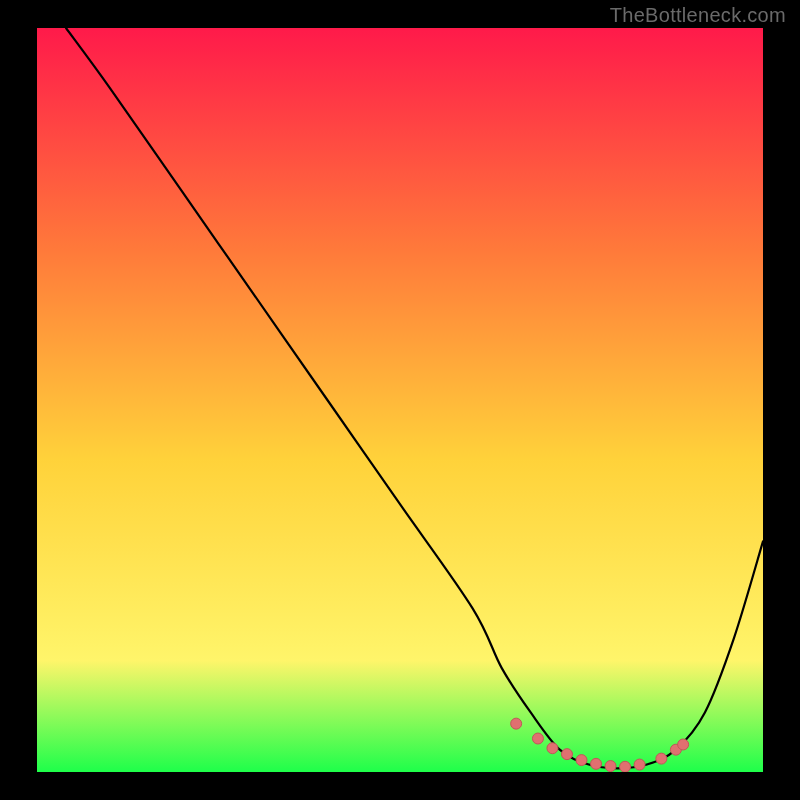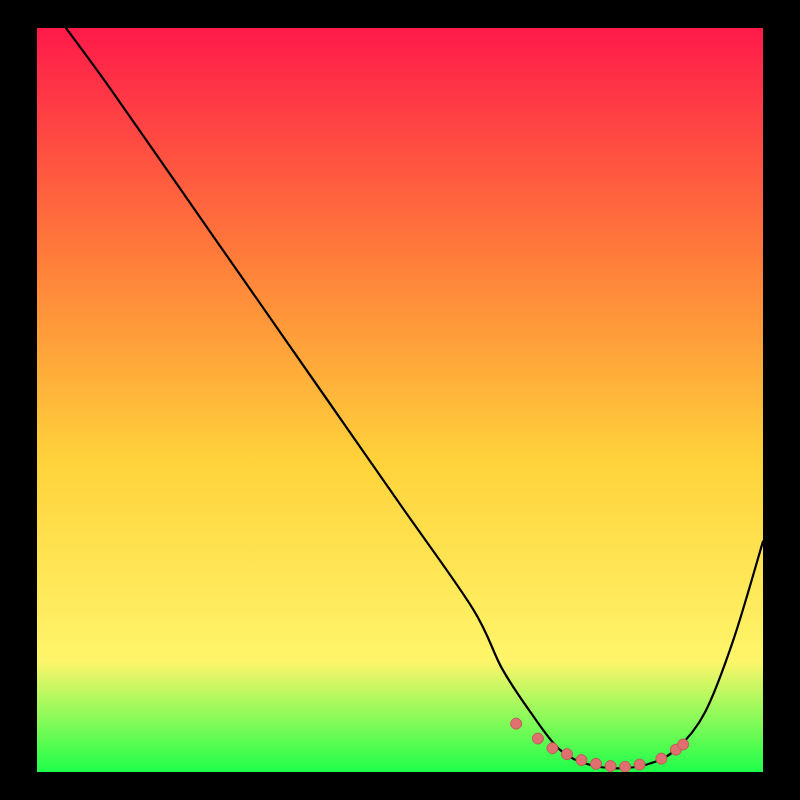--- a/index.html
+++ b/index.html
@@ -37,20 +37,21 @@
   }
   svg {
     display: block;
   }
 </style>
 </head>
 <body>
 
 <div class="frame">
 
+  <div class="watermark">TheBottleneck.com</div>
 
   <div class="plot-mask">
     <svg id="chart-svg" width="726" height="744" viewBox="0 0 726 744">
       <defs>
         <linearGradient id="bg-grad" x1="0" y1="0" x2="0" y2="1">
           <stop id="g0" offset="0%" stop-color="#ff1a4a"></stop>
           <stop id="g1" offset="30%" stop-color="#ff7a3a"></stop>
           <stop id="g2" offset="58%" stop-color="#ffd23a"></stop>
           <stop id="g3" offset="85%" stop-color="#fff56a"></stop>
           <stop id="g4" offset="100%" stop-color="#1eff4a"></stop>

